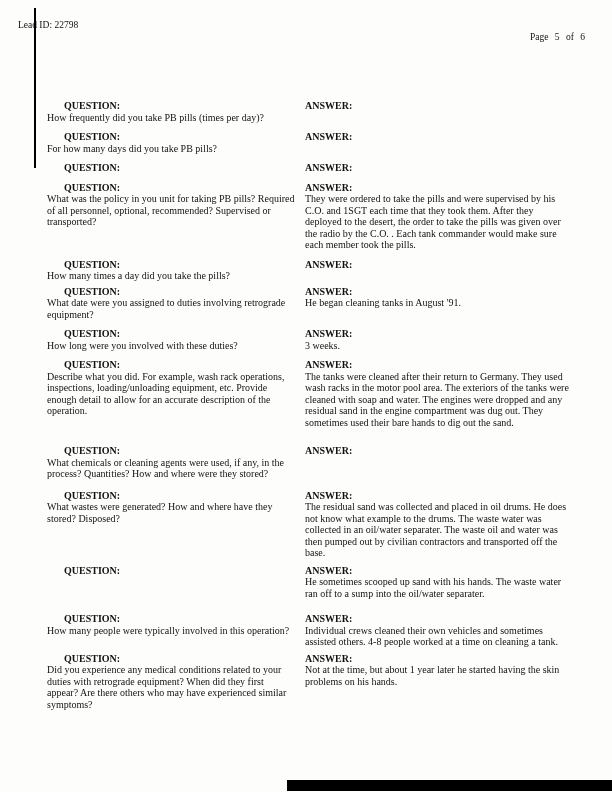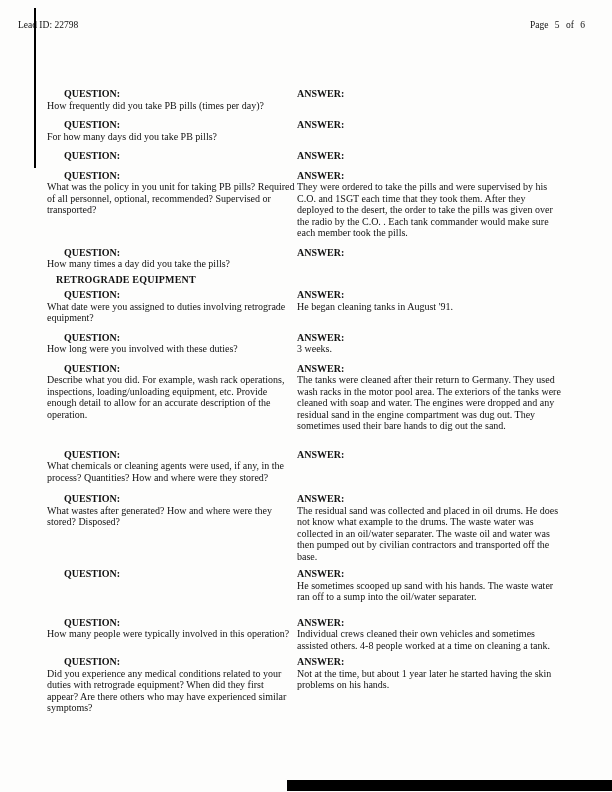--- a/index.html
+++ b/index.html
@@ -16,31 +16,31 @@
     width: 612px;
     height: 792px;
     background: #fdfdfc;
   }
   .page-header {
     display: flex;
     justify-content: space-between;
     padding: 20px 27px 0 18px;
     font-size: 9.5px;
   }
-  .page-header .page-num { word-spacing: 4px; }
+  .page-header .page-num { word-spacing: 4px; margin-top: 12px; }
   .content {
     margin-top: 58px;
     margin-left: 47px;
     margin-right: 20px;
     font-size: 10px;
     line-height: 11.5px;
   }
   .qa-row { display: flex; align-items: flex-start; }
   .q-col { flex: 0 0 250px; }
-  .a-col { width: 265px; }
+  .a-col { margin-left: 8px; width: 265px; }
   .q-label, .a-label { font-weight: bold; }
   .q-label { padding-left: 17px; }
   .section-header {
     font-weight: bold;
     padding-left: 9px;
     margin-bottom: 4px;
     letter-spacing: 0.2px;
   }
   .mb8 { margin-bottom: 8px; }
   .mb4 { margin-bottom: 4px; }
@@ -127,21 +127,20 @@
       <div class="q-col">
         <div class="q-label">QUESTION:</div>
         <div>How many times  a day did you take the pills?</div>
       </div>
       <div class="a-col">
         <div class="a-label">ANSWER:</div>
         <div></div>
       </div>
     </div>
 
-    <div class="section-header">RETROGRADE EQUIPMENT</div>
 
     <div class="qa-row mb8">
       <div class="q-col">
         <div class="q-label">QUESTION:</div>
         <div>What date were you assigned to duties involving retrograde equipment?</div>
       </div>
       <div class="a-col">
         <div class="a-label">ANSWER:</div>
         <div>He began cleaning tanks in August '91.</div>
       </div>
@@ -175,21 +174,21 @@
         <div>What chemicals or cleaning agents were used, if any, in the process?  Quantities?  How and where were they stored?</div>
       </div>
       <div class="a-col">
         <div class="a-label">ANSWER:</div>
       </div>
     </div>
 
     <div class="qa-row mb6">
       <div class="q-col">
         <div class="q-label">QUESTION:</div>
-        <div>What wastes after generated?  How and where were they stored?  Disposed?</div>
+        <div>What wastes were generated?  How and where have they stored?  Disposed?</div>
       </div>
       <div class="a-col">
         <div class="a-label">ANSWER:</div>
         <div>The residual sand was collected and placed in oil drums. He does not know what example to the drums.  The waste water was collected in an oil/water separater.  The waste oil and water was then pumped out by civilian contractors and transported off the base.</div>
       </div>
     </div>
 
     <div class="qa-row mb14">
       <div class="q-col">
         <div class="q-label">QUESTION:</div>

